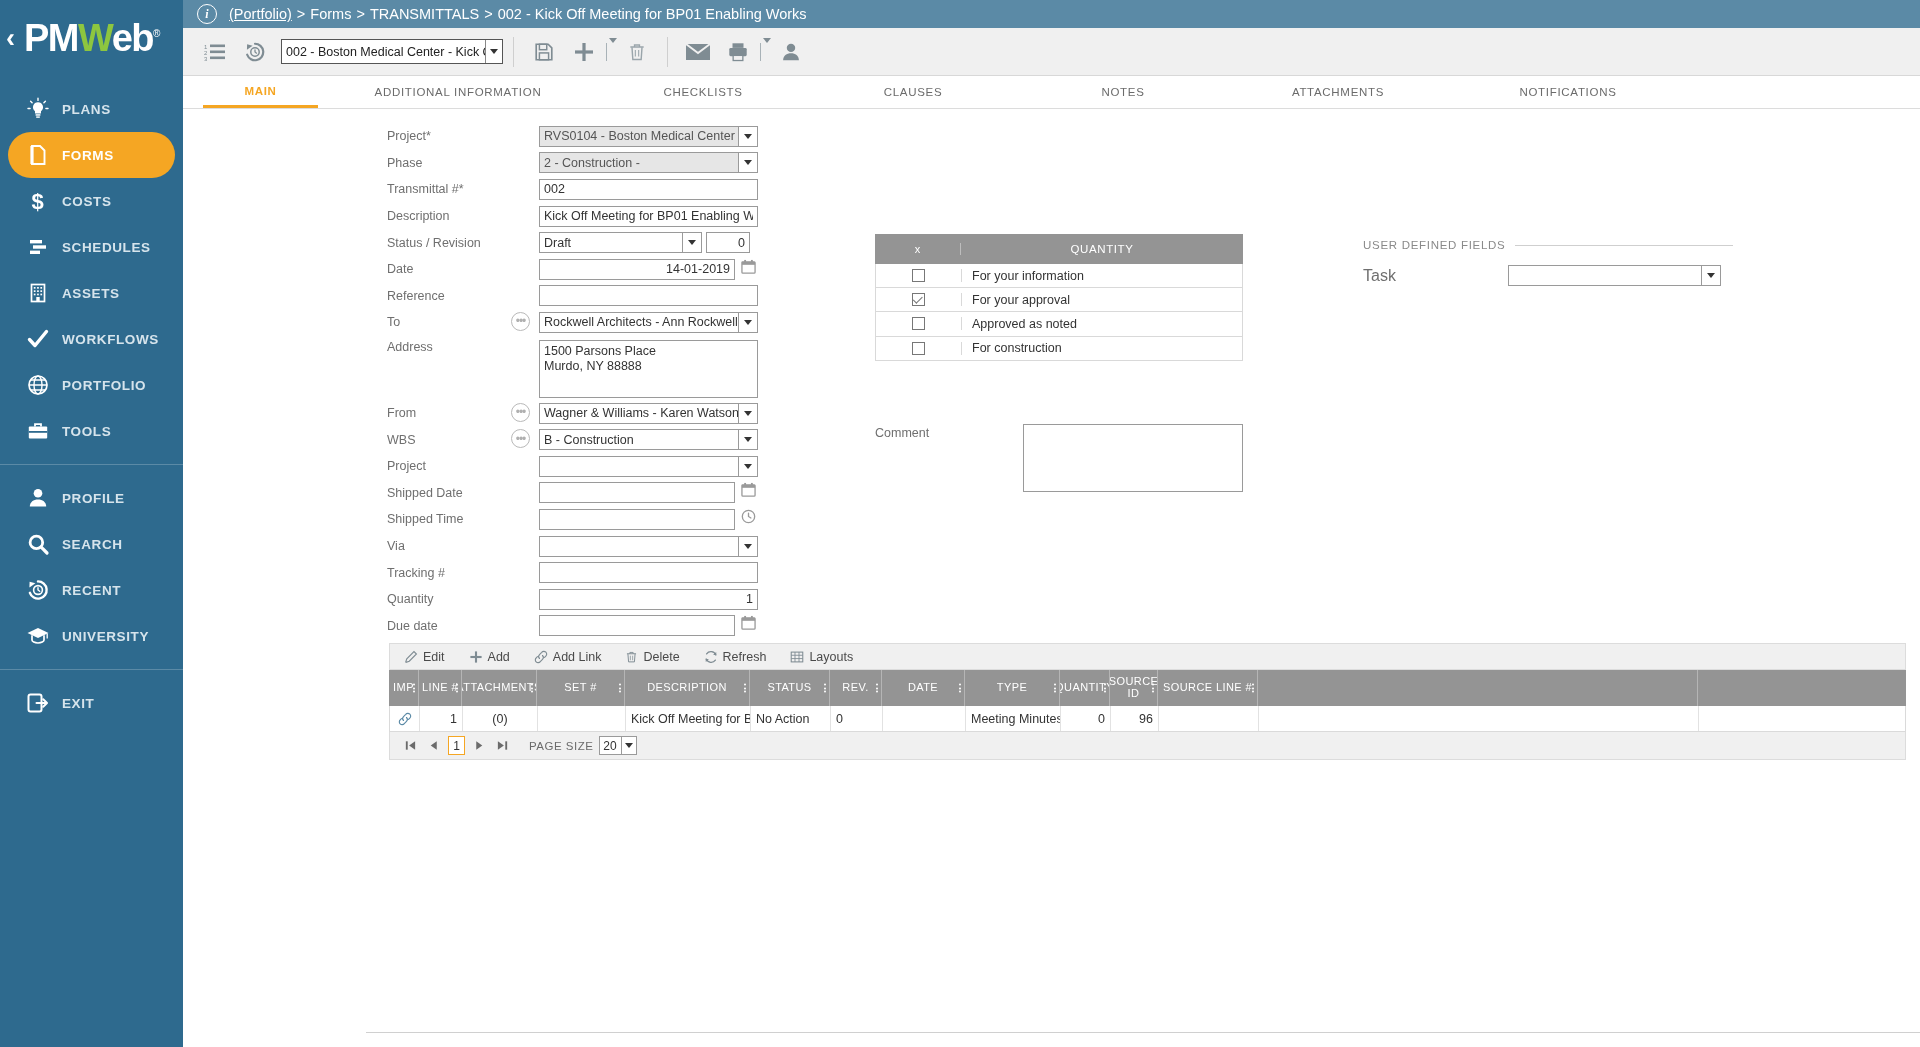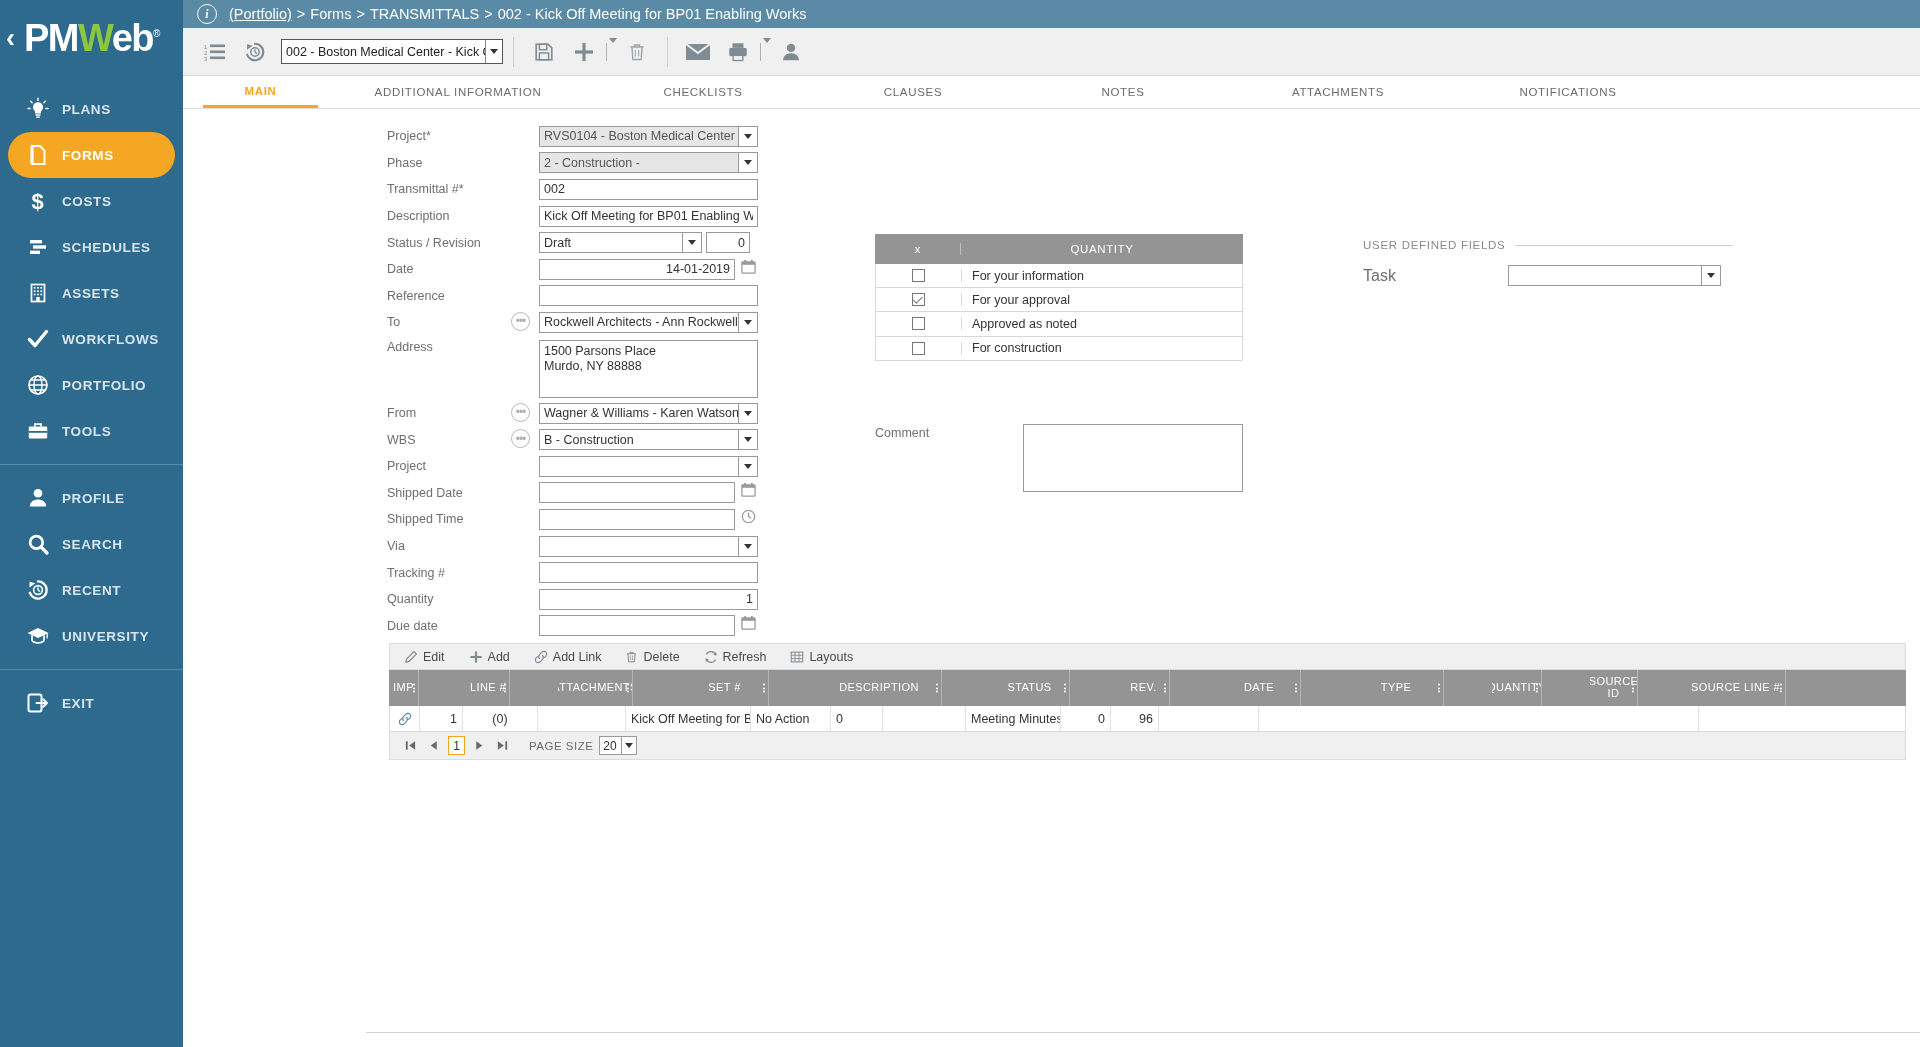--- a/index.html
+++ b/index.html
@@ -177,21 +177,21 @@
 
   
   .grid-wrap { position: absolute; left: 206px; top: 534px; right: 14px; }
   .grid-toolbar {
     height: 27px; background: #f0f0f0; border: 1px solid #dcdcdc;
     display: flex; align-items: center; padding-left: 14px; gap: 24px;
   }
   .gt-btn { display: flex; align-items: center; gap: 5px; font-size: 12.5px; color: #4a4a4a; cursor: pointer; }
   .gt-btn .gi { color: #7f8c93; display: flex; }
 
-  .gheader { display: flex; background: #949494; height: 36px; align-items: stretch; gap: 48px; }
+  .gheader { display: flex; background: #949494; height: 36px; align-items: stretch; }
   .gh {
     display: flex; align-items: center; justify-content: center; position: relative;
     color: #ffffff; font-size: 11px; letter-spacing: 0.4px; border-right: 1px solid #b5b5b5;
     text-align: center; line-height: 1.05; padding: 0 2px; overflow: hidden;
   }
   .gh .kebab {
     position: absolute; right: 3px; top: 50%; transform: translateY(-50%);
     display: flex; flex-direction: column; gap: 1.5px;
   }
   .gh .kebab i { width: 2px; height: 2px; background: #fff; border-radius: 50%; display: block; }

